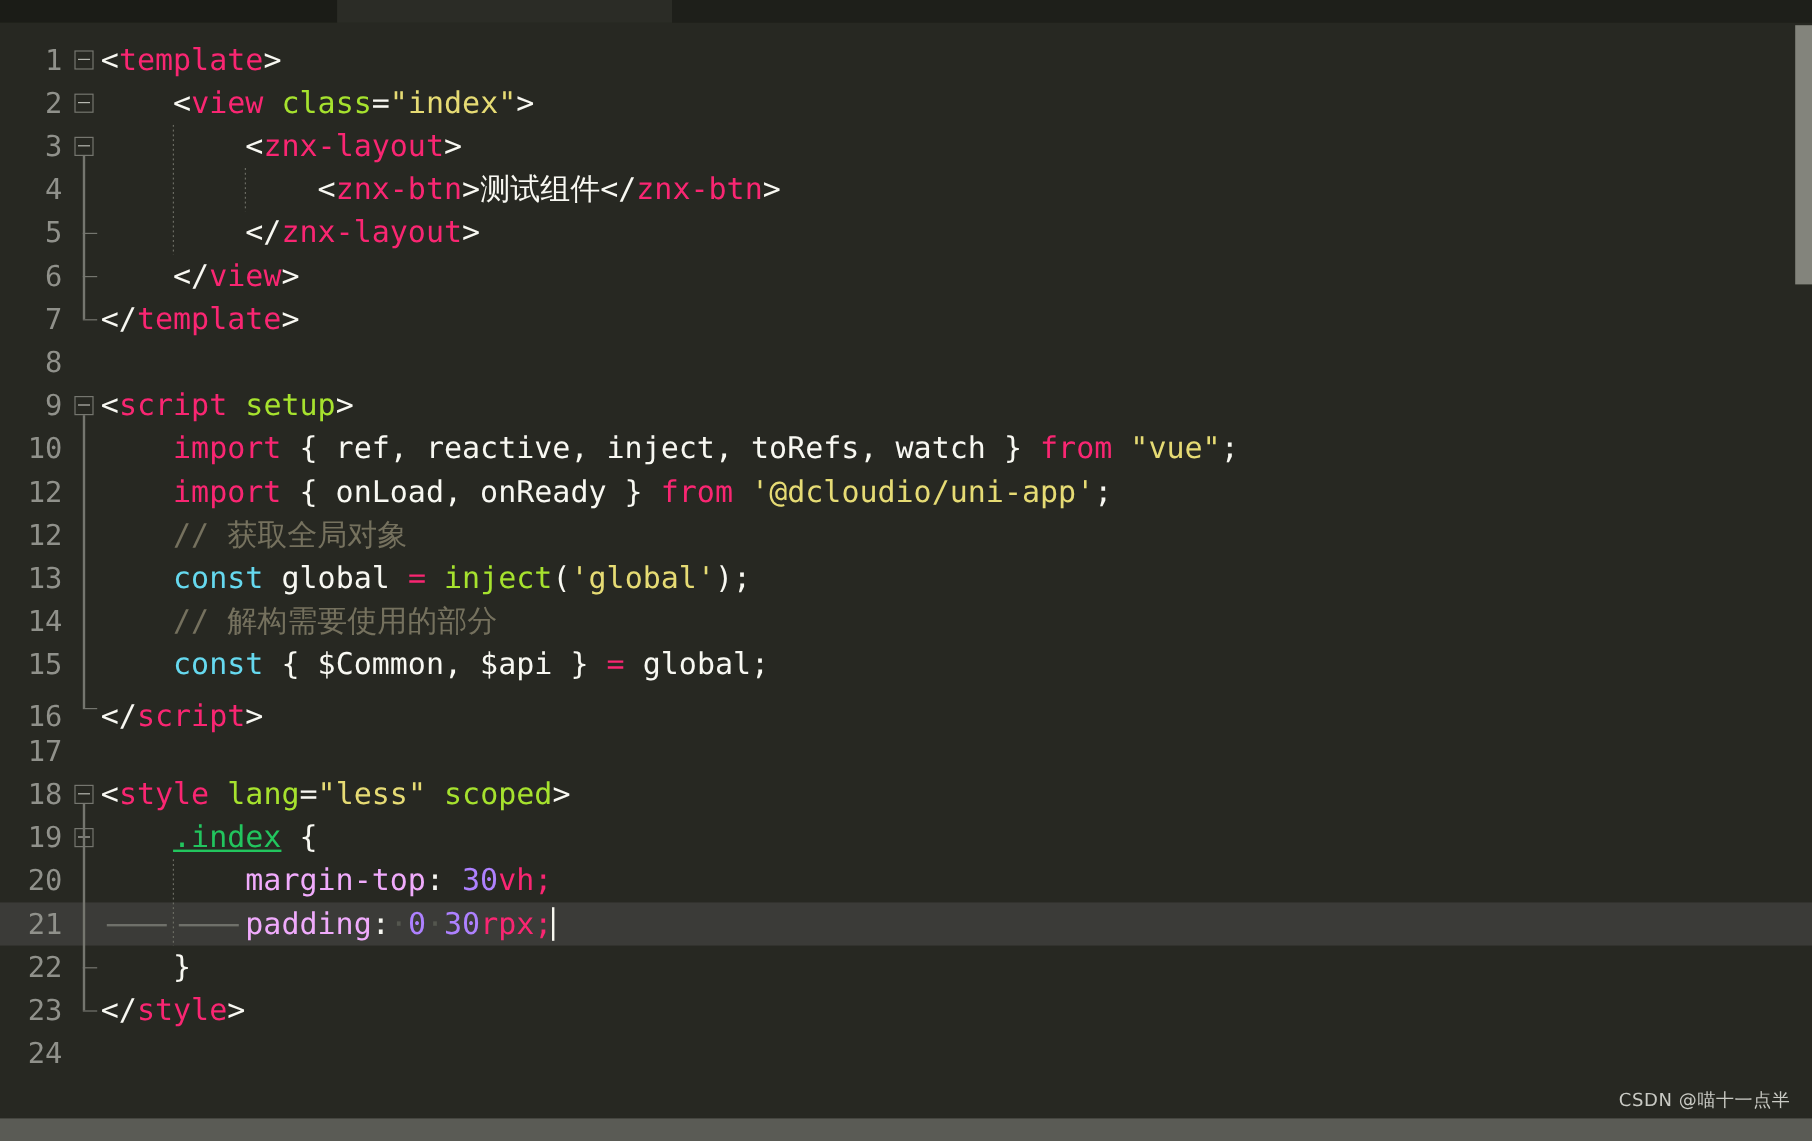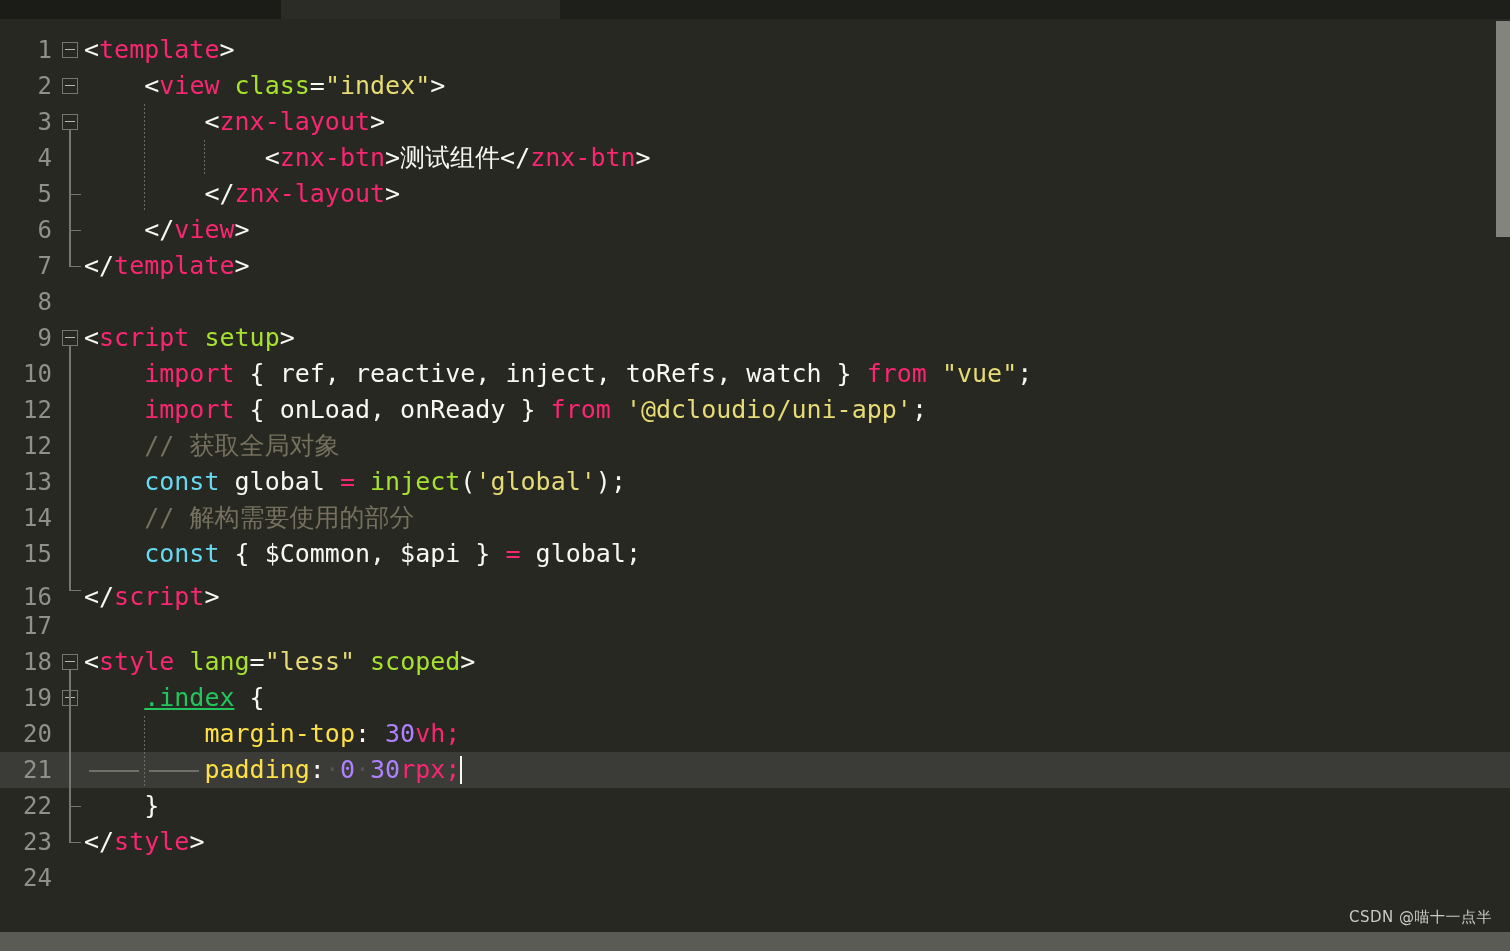--- a/index.html
+++ b/index.html
@@ -62,21 +62,21 @@
   .t-punc{color:#f8f8f2;}
   .t-attr{color:#a6e22e;}
   .t-str{color:#e6db74;}
   .t-kw{color:#f92672;}
   .t-var{color:#f8f8f2;}
   .t-fn{color:#a6e22e;}
   .t-com{color:#75715e;}
   .t-decl{color:#66d9ef;}
   .t-op{color:#f92672;}
   .t-sel{color:#22c55e;text-decoration:underline;}
-  .t-prop{color:#fde047;}
+  .t-prop{color:#f0abfc;}
   .t-num{color:#ae81ff;}
   .t-unit{color:#f92672;}
   .t-ws{color:#54564e;}
   .t-cjk{font-family:"DejaVu Sans","Liberation Sans",sans-serif;color:#f8f8f2;}
 
   
   .vscroll{position:absolute;right:0;top:19px;width:14px;height:913px;background:transparent;}
   .vthumb{position:absolute;right:0;top:2px;width:14px;height:216px;background:#83847c;}
   .hscroll{position:absolute;left:0;bottom:0;width:1510px;height:19px;background:#5a5b55;}
 

